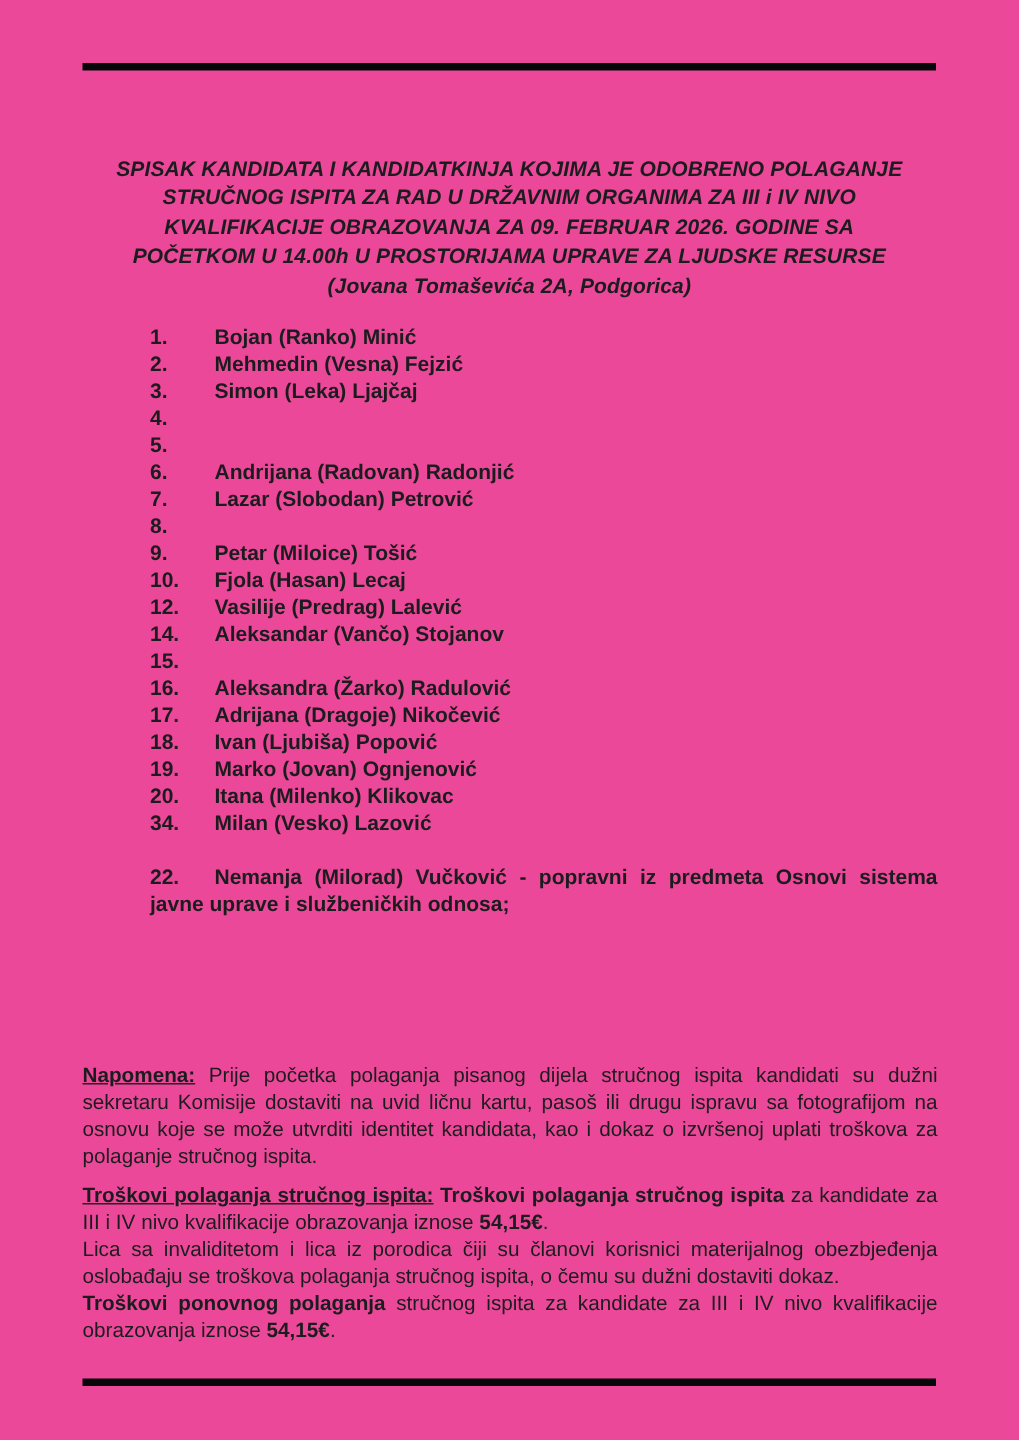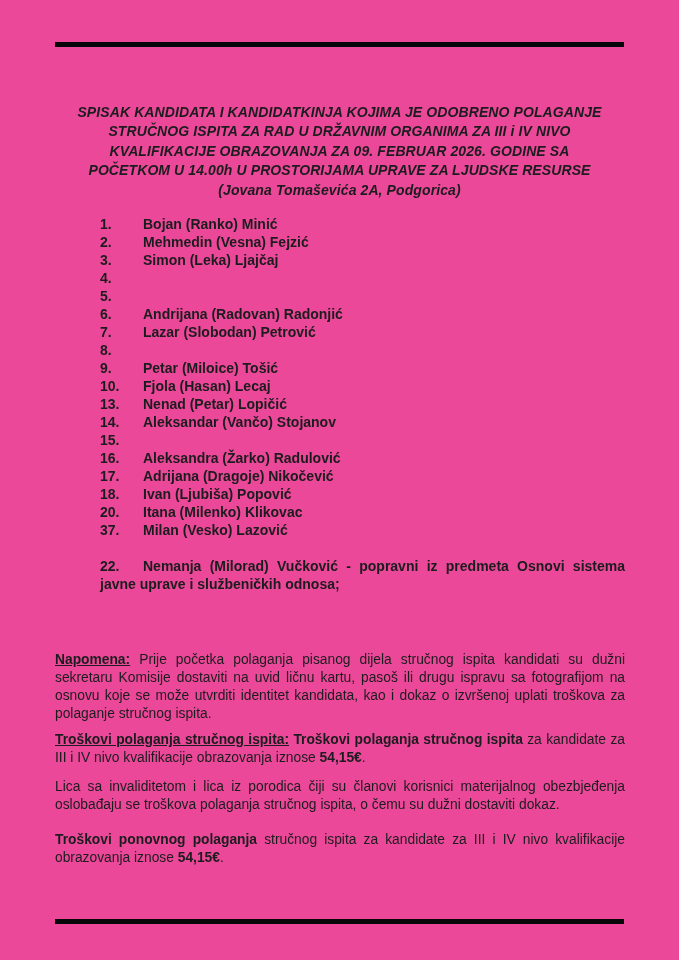--- a/index.html
+++ b/index.html
@@ -54,31 +54,31 @@
     width: 43px;
   }
   .row.noted { text-align: justify; margin-top: 18px; }
   .row.noted .num {
     display: inline-block;
     width: 43px;
   }
 
   .paragraphs {
     position: absolute;
-    top: 651px;
+    top: 708px;
     left: 55px;
     width: 570px;
     font-size: 13.8px;
     line-height: 18px;
     text-align: justify;
   }
   .para { margin: 0; }
   .para:nth-child(1) { margin-bottom: 8px; }
-  .para:nth-child(2) { margin-bottom: 11px; }
-  .para:nth-child(3) { margin-bottom: 17px; }
+  .para:nth-child(2) { }
+  .para:nth-child(3) { }
   .para .b { font-weight: bold; }
   .para .u { text-decoration: underline; }
 </style>
 </head>
 <body>
 
 <div class="page">
   <div class="rule top"></div>
 
   <div class="doc-title">SPISAK KANDIDATA I KANDIDATKINJA KOJIMA JE ODOBRENO POLAGANJE STRUČNOG ISPITA ZA RAD U DRŽAVNIM ORGANIMA ZA III i IV NIVO KVALIFIKACIJE OBRAZOVANJA ZA 09. FEBRUAR 2026. GODINE SA POČETKOM U 14.00h U PROSTORIJAMA UPRAVE ZA LJUDSKE RESURSE (Jovana Tomaševića 2A, Podgorica)</div>
@@ -115,22 +115,22 @@
       </div>
       <div class="row simple">
         <span class="num">9.</span>
         <span class="name">Petar (Miloice) Tošić</span>
       </div>
       <div class="row simple">
         <span class="num">10.</span>
         <span class="name">Fjola (Hasan) Lecaj</span>
       </div>
       <div class="row simple">
-        <span class="num">13.</span>
-        <span class="name">Nenad (Petar) Lopičić</span>
+        <span class="num">12.</span>
+        <span class="name">Vasilije (Predrag) Lalević</span>
       </div>
       <div class="row simple">
         <span class="num">14.</span>
         <span class="name">Aleksandar (Vančo) Stojanov</span>
       </div>
       <div class="row simple">
         <span class="num">15.</span>
       </div>
       <div class="row simple">
         <span class="num">16.</span>
@@ -138,25 +138,29 @@
       </div>
       <div class="row simple">
         <span class="num">17.</span>
         <span class="name">Adrijana (Dragoje) Nikočević</span>
       </div>
       <div class="row simple">
         <span class="num">18.</span>
         <span class="name">Ivan (Ljubiša) Popović</span>
       </div>
       <div class="row simple">
+        <span class="num">19.</span>
+        <span class="name">Marko (Jovan) Ognjenović</span>
+      </div>
+      <div class="row simple">
         <span class="num">20.</span>
         <span class="name">Itana (Milenko) Klikovac</span>
       </div>
       <div class="row simple">
-        <span class="num">37.</span>
+        <span class="num">34.</span>
         <span class="name">Milan (Vesko) Lazović</span>
       </div>
       <div class="row noted"><span class="num">22.</span><span class="name">Nemanja (Milorad) Vučković - popravni iz predmeta Osnovi sistema javne uprave i službeničkih odnosa;</span></div>
     </div>
 
   <div class="paragraphs">
       <div class="para"><span class="b u">Napomena:</span><span> Prije početka polaganja pisanog dijela stručnog ispita kandidati su dužni sekretaru Komisije dostaviti na uvid ličnu kartu, pasoš ili drugu ispravu sa fotografijom na osnovu koje se može utvrditi identitet kandidata, kao i dokaz o izvršenoj uplati troškova za polaganje stručnog ispita.</span></div>
       <div class="para"><span class="b u">Troškovi polaganja stručnog ispita:</span><span class="b"> </span><span class="b">Troškovi polaganja stručnog ispita</span><span> za kandidate za III i IV nivo kvalifikacije obrazovanja iznose </span><span class="b">54,15€</span><span>.</span></div>
       <div class="para"><span>Lica sa invaliditetom i lica iz porodica čiji su članovi korisnici materijalnog obezbjeđenja oslobađaju se troškova polaganja stručnog ispita, o čemu su dužni dostaviti dokaz.</span></div>
       <div class="para"><span class="b">Troškovi ponovnog polaganja</span><span> stručnog ispita za kandidate za III i IV nivo kvalifikacije obrazovanja iznose </span><span class="b">54,15€</span><span>.</span></div>

